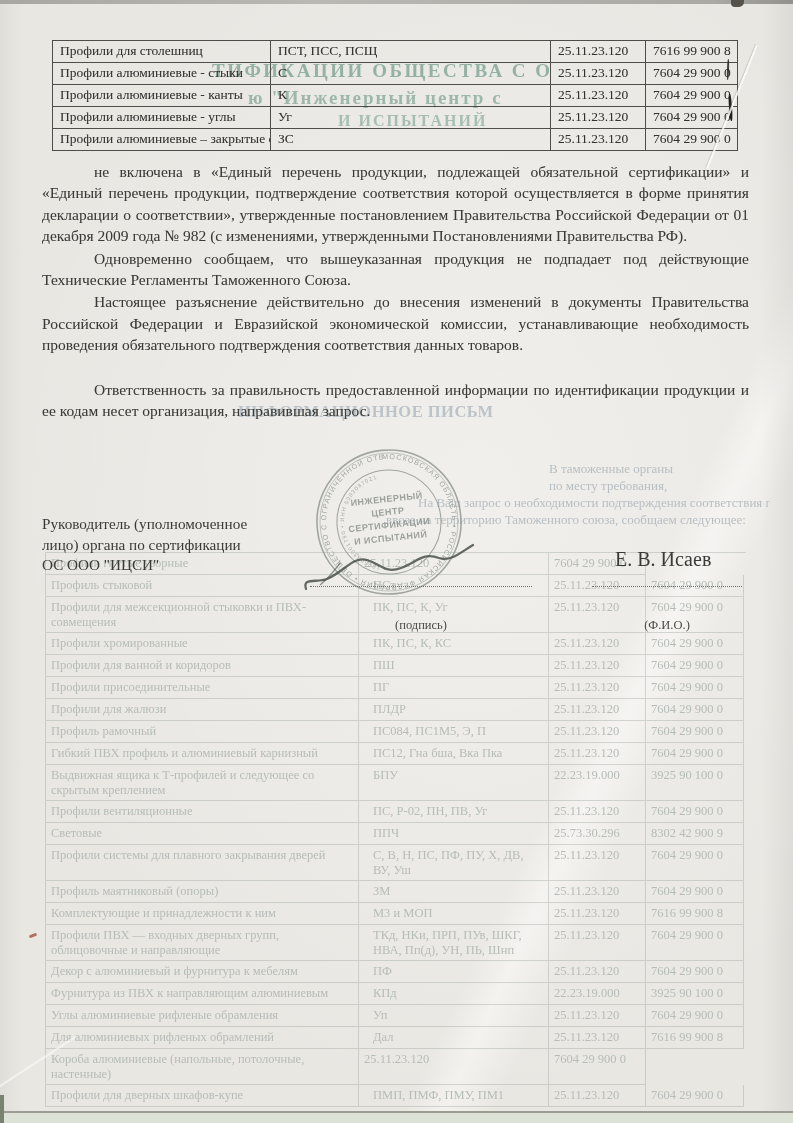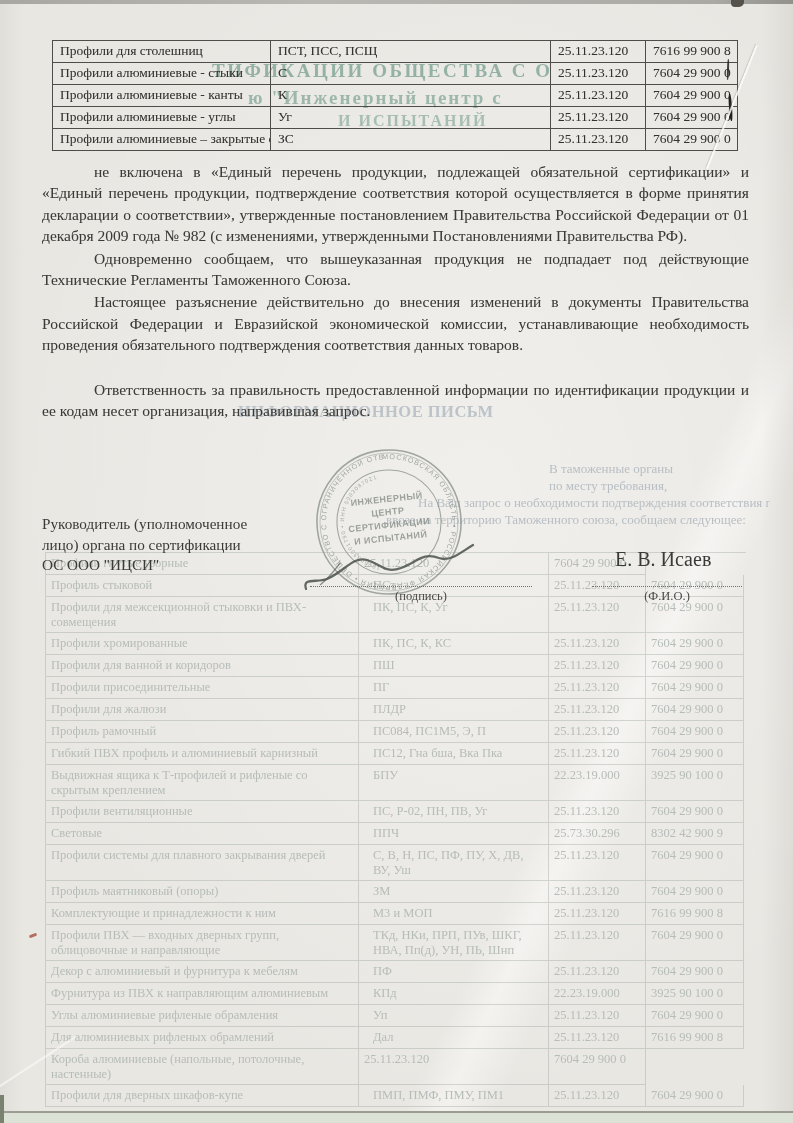--- a/index.html
+++ b/index.html
@@ -57,21 +57,21 @@
   .body-text p + p{margin-top:1px;}
   .body-text p:last-child{margin-top:23px;}
   
   .sig-left{position:absolute;left:42px;top:514px;width:240px;z-index:5;font-size:15.2px;line-height:20.5px;color:#3a3a38;}
   .sig-left span{display:block;}
   .stamp-svg{position:absolute;left:303px;top:436px;width:172px;height:172px;z-index:5;opacity:.8;transform:rotate(-6deg);}
   .sign-svg{position:absolute;left:300px;top:533px;width:200px;height:62px;z-index:7;}
   .sig-line{position:absolute;border-top:1.6px dotted #6f6f6c;z-index:6;}
   .line-podpis{left:310px;top:586px;width:222px;}
   .line-fio{left:592px;top:586px;width:150px;}
-  .sig-caption{position:absolute;top:589px;width:110px;text-align:center;z-index:6;font-size:12.5px;color:#4a4a48;}
+  .sig-caption{position:absolute;top:618px;width:110px;text-align:center;z-index:6;font-size:12.5px;color:#4a4a48;}
   .cap-podpis{left:366px;}
   .cap-fio{left:612px;}
   .sig-name{position:absolute;left:615px;top:548px;z-index:5;font-size:20px;color:#3a3a38;}
 </style>
 </head>
 <body>
 
 <div id="page">
 
   <div class="ghost ghost-h1">ТИФИКАЦИИ ОБЩЕСТВА С О</div>
@@ -130,21 +130,21 @@
         <div class="gcell gcell-okpd">25.11.23.120</div>
         <div class="gcell gcell-tnved">7604 29 900 0</div>
       </div>
       <div class="gtable-row">
         <div class="gcell gcell-name">Гибкий ПВХ профиль и алюминиевый карнизный</div>
         <div class="gcell gcell-codes">ПС12, Гна бша, Вка Пка</div>
         <div class="gcell gcell-okpd">25.11.23.120</div>
         <div class="gcell gcell-tnved">7604 29 900 0</div>
       </div>
       <div class="gtable-row">
-        <div class="gcell gcell-name">Выдвижная ящика к Т-профилей и рифленые со скрытым креплением</div>
+        <div class="gcell gcell-name">Выдвижная ящика к Т-профилей и следующее со скрытым креплением</div>
         <div class="gcell gcell-codes">БПУ</div>
         <div class="gcell gcell-okpd">22.23.19.000</div>
         <div class="gcell gcell-tnved">3925 90 100 0</div>
       </div>
       <div class="gtable-row">
         <div class="gcell gcell-name">Профили вентиляционные</div>
         <div class="gcell gcell-codes">ПС, Р-02, ПН, ПВ, Уг</div>
         <div class="gcell gcell-okpd">25.11.23.120</div>
         <div class="gcell gcell-tnved">7604 29 900 0</div>
       </div>

